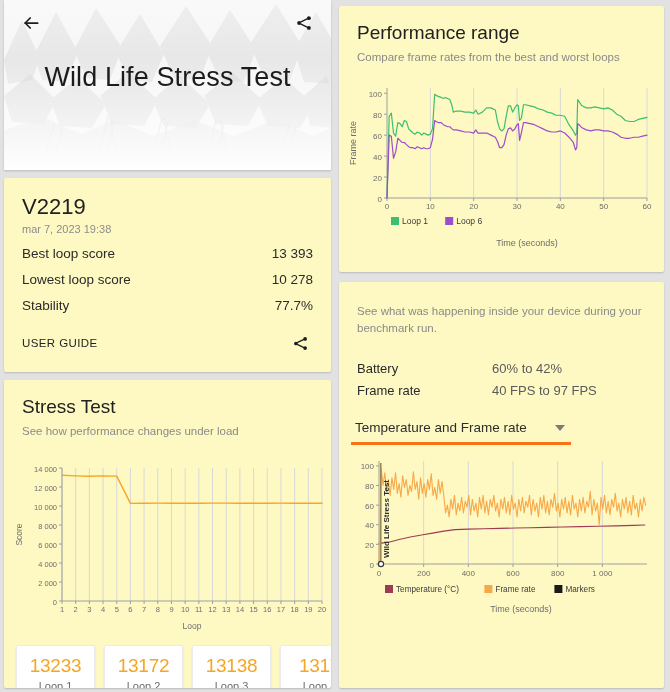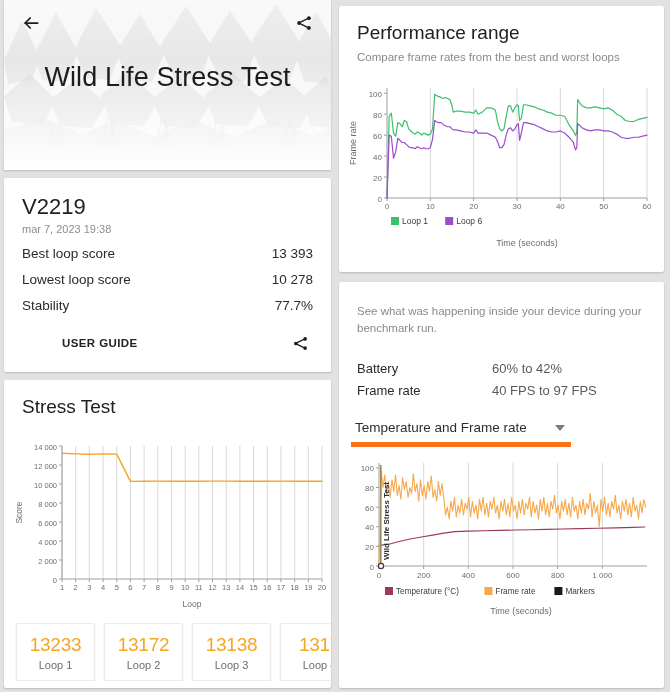--- a/index.html
+++ b/index.html
@@ -6,39 +6,39 @@
   html, body {
     width: 670px; height: 692px;
     background: #e2e2e2;
     font-family: "Liberation Sans", sans-serif;
     overflow: hidden;
   }
   .app { display: flex; width: 670px; height: 692px; gap: 0; }
   .col { width: 335px; height: 692px; padding: 4px 6px; display: flex; flex-direction: column; gap: 8px; }
   .col.left { padding-top: 0; padding-left: 4px; padding-right: 4px; gap: 8px; }
   .col.right { padding-top: 6px; padding-left: 4px; padding-right: 6px; gap: 10px; }
-  .card { background: #ffffff; border-radius: 2px; box-shadow: 0 1px 2px rgba(0,0,0,.18); }
+  .card { background: #fef9c3; border-radius: 2px; box-shadow: 0 1px 2px rgba(0,0,0,.18); }
 
   
   .hero { position: relative; height: 170px; overflow: hidden; background: #fff; border-radius: 0; box-shadow: 0 1px 2px rgba(0,0,0,.18); }
   .hero-art { position: absolute; inset: 0; overflow: hidden; }
   .hero-fade { position: absolute; inset: 0;
     background: linear-gradient(180deg, rgba(255,255,255,.55) 0%, rgba(255,255,255,.35) 35%, rgba(255,255,255,.75) 78%, #fff 100%); }
   .hero-top { position: absolute; top: 0; left: 0; right: 0; height: 46px; display: flex; align-items: center; justify-content: space-between; padding: 0 14px; z-index: 4; }
   .icon-btn { width: 26px; height: 26px; display: flex; align-items: center; justify-content: center; cursor: pointer; }
   .hero-title { position: absolute; left: 0; right: 0; top: 62px; text-align: center; font-size: 27px; color: #1c1c1c; letter-spacing: .1px; z-index: 4; }
 
   
   .summary { padding: 16px 18px 8px 18px; }
   .sum-name { font-size: 22px; color: #212121; line-height: 1.15; }
   .sum-date { font-size: 11px; color: #8d8d8d; margin-top: 4px; }
   .sum-row { display: flex; justify-content: space-between; align-items: baseline; padding: 11px 0 0 0; font-size: 13.5px; color: #2a2a2a; }
   .sum-row .val { color: #2a2a2a; }
   .sum-foot { display: flex; justify-content: space-between; align-items: center; margin-top: 17px; padding-bottom: 8px; }
-  .user-guide { font-size: 11.5px; font-weight: bold; letter-spacing: .4px; color: #232323; cursor: pointer; margin-left: 40px; }
+  .user-guide { font-size: 11.5px; font-weight: normal; letter-spacing: .4px; color: #232323; cursor: pointer; }
 
   
   .sec-title { font-size: 19px; color: #212121; }
   .sec-sub { font-size: 11.5px; color: #8a8a8a; margin-top: 5px; line-height: 1.45; }
   .pad { padding: 16px 18px 10px 18px; }
 
   
   .stress-card { flex: 1; display: flex; flex-direction: column; overflow: hidden; }
   .stress-chart { padding: 10px 10px 0 6px; }
   .loop-strip { display: flex; gap: 9px; padding: 6px 0 0 12px; overflow: hidden; }
@@ -47,21 +47,21 @@
   .loop-score { font-size: 19px; color: #f5a623; letter-spacing: -.3px; }
   .loop-label { font-size: 11px; color: #6d6d6d; margin-top: 3px; }
 
   
   .mon-row { display: flex; font-size: 13px; color: #2a2a2a; padding: 7px 0 0 0; }
   .mon-row .k { width: 135px; }
   .mon-row .v { color: #5a5a5a; }
   .select-wrap { margin: 18px 0 0 0; padding: 0 6px 0 12px; }
   .select {
     display: flex; align-items: center; justify-content: space-between;
-    border-bottom: 5px solid #f97316; padding: 4px 6px 7px 4px; cursor: pointer; width: 220px;
+    border-bottom: 3px solid #f97316; padding: 4px 6px 7px 4px; cursor: pointer; width: 220px;
   }
   .select-label { font-size: 13.5px; color: #2d2d2d; }
   .chev { width: 0; height: 0; border-left: 5px solid transparent; border-right: 5px solid transparent; border-top: 6px solid #7b7b7b; }
 
   svg text { font-family: "Liberation Sans", sans-serif; }
 </style>
 </head>
 <body>
 
 <div class="app">
@@ -151,20 +151,21 @@
               <circle cx="18.5" cy="18.5" r="2.6"></circle>
             <path d="M7.3,10.8 L16.8,6.2 M7.3,13.2 L16.8,17.8" stroke="#1c1c1c" stroke-width="1.7"></path>
           </svg>
         </span>
       </div>
     </div>
 
     <div class="card stress-card">
       <div class="pad">
         <div class="sec-title">Stress Test</div>
+        <div class="sec-sub">See how performance changes under load</div>
       </div>
 
       <div class="stress-chart">
         <svg id="svg-stress" width="320" height="175" viewBox="0 0 320 175">
             <line x1="52" y1="8" x2="52" y2="141" stroke="#d8d8d8" stroke-width="1"></line>
             <line x1="65.6842105263158" y1="8" x2="65.6842105263158" y2="141" stroke="#d8d8d8" stroke-width="1"></line>
             <line x1="79.36842105263158" y1="8" x2="79.36842105263158" y2="141" stroke="#d8d8d8" stroke-width="1"></line>
             <line x1="93.05263157894737" y1="8" x2="93.05263157894737" y2="141" stroke="#d8d8d8" stroke-width="1"></line>
             <line x1="106.73684210526315" y1="8" x2="106.73684210526315" y2="141" stroke="#d8d8d8" stroke-width="1"></line>
             <line x1="120.42105263157895" y1="8" x2="120.42105263157895" y2="141" stroke="#d8d8d8" stroke-width="1"></line>

